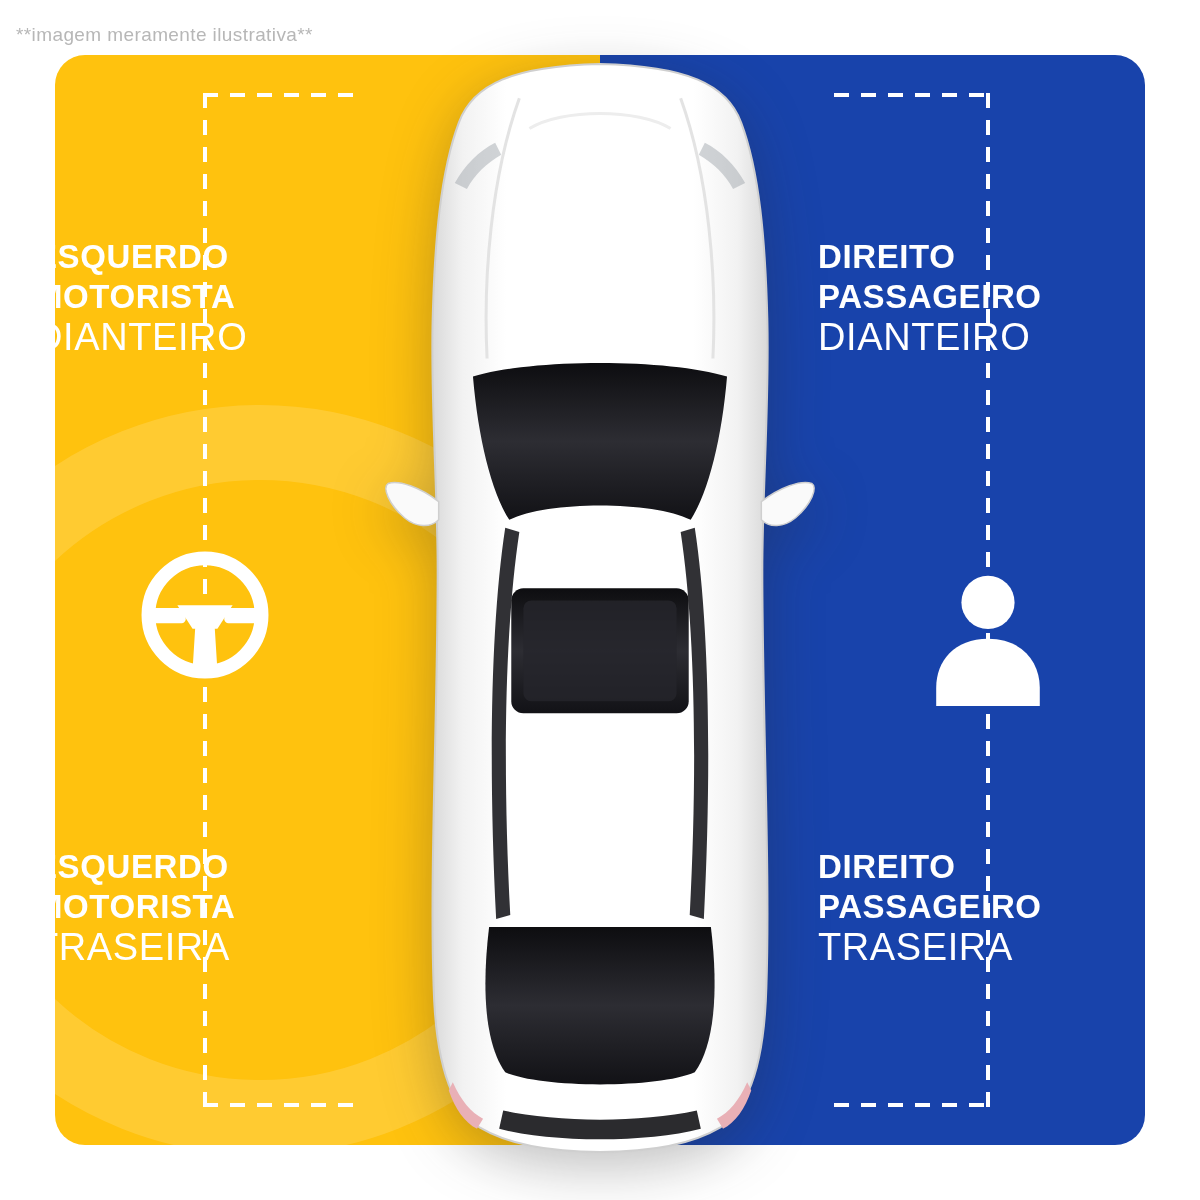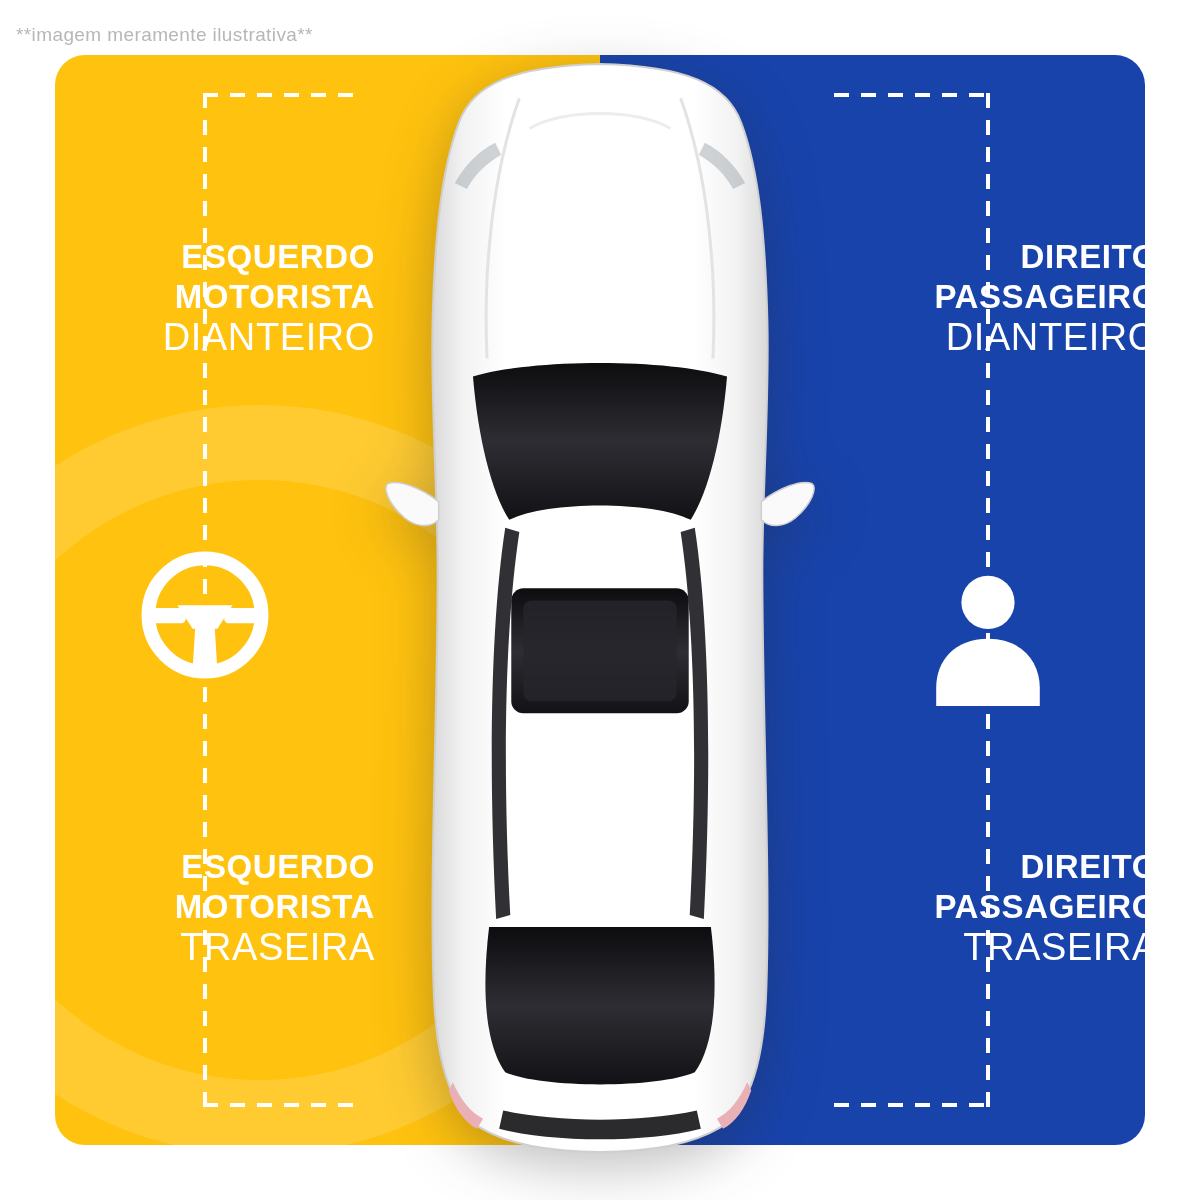--- a/index.html
+++ b/index.html
@@ -69,21 +69,21 @@
   .guide-v-left  { left: 203px; }
   .guide-v-right { left: 986px; }
   .guide-h-tl { left: 203px; top: 93px; }
   .guide-h-bl { left: 203px; top: 1103px; }
   .guide-h-tr { left: 834px; top: 93px; }
   .guide-h-br { left: 834px; top: 1103px; }
 
   .label {
     position: absolute;
     width: 340px;
-    text-align: right;
+    text-align: left;
     color: #ffffff;
     z-index: 3;
   }
   .label .l-bold {
     font-size: 33px;
     font-weight: 700;
     line-height: 40px;
     letter-spacing: 0.6px;
   }
   .label .l-reg {

